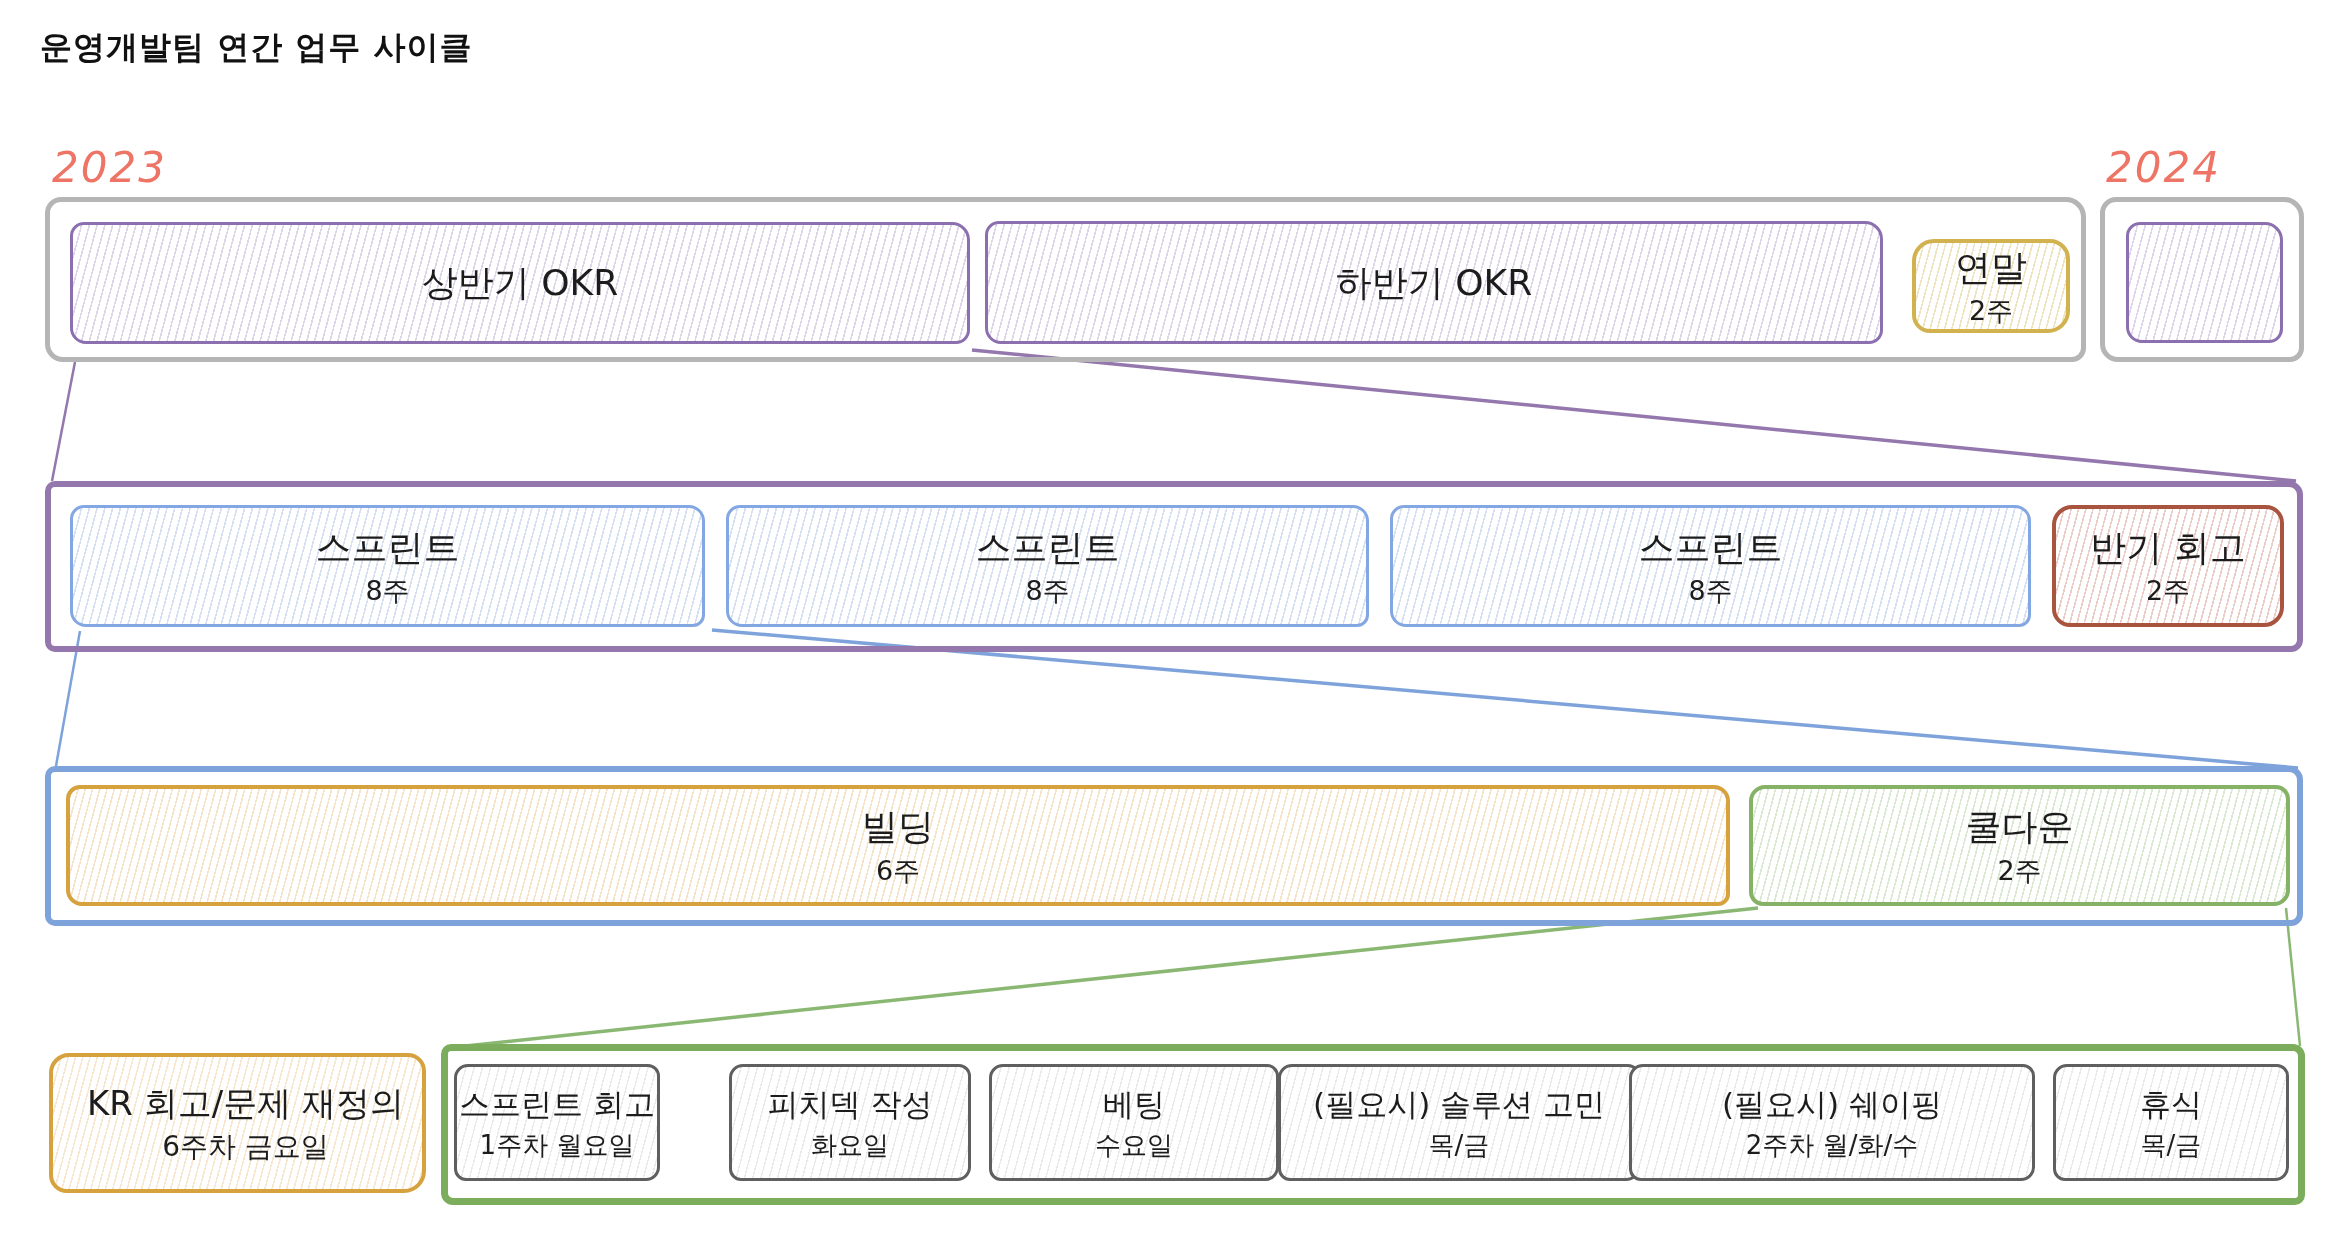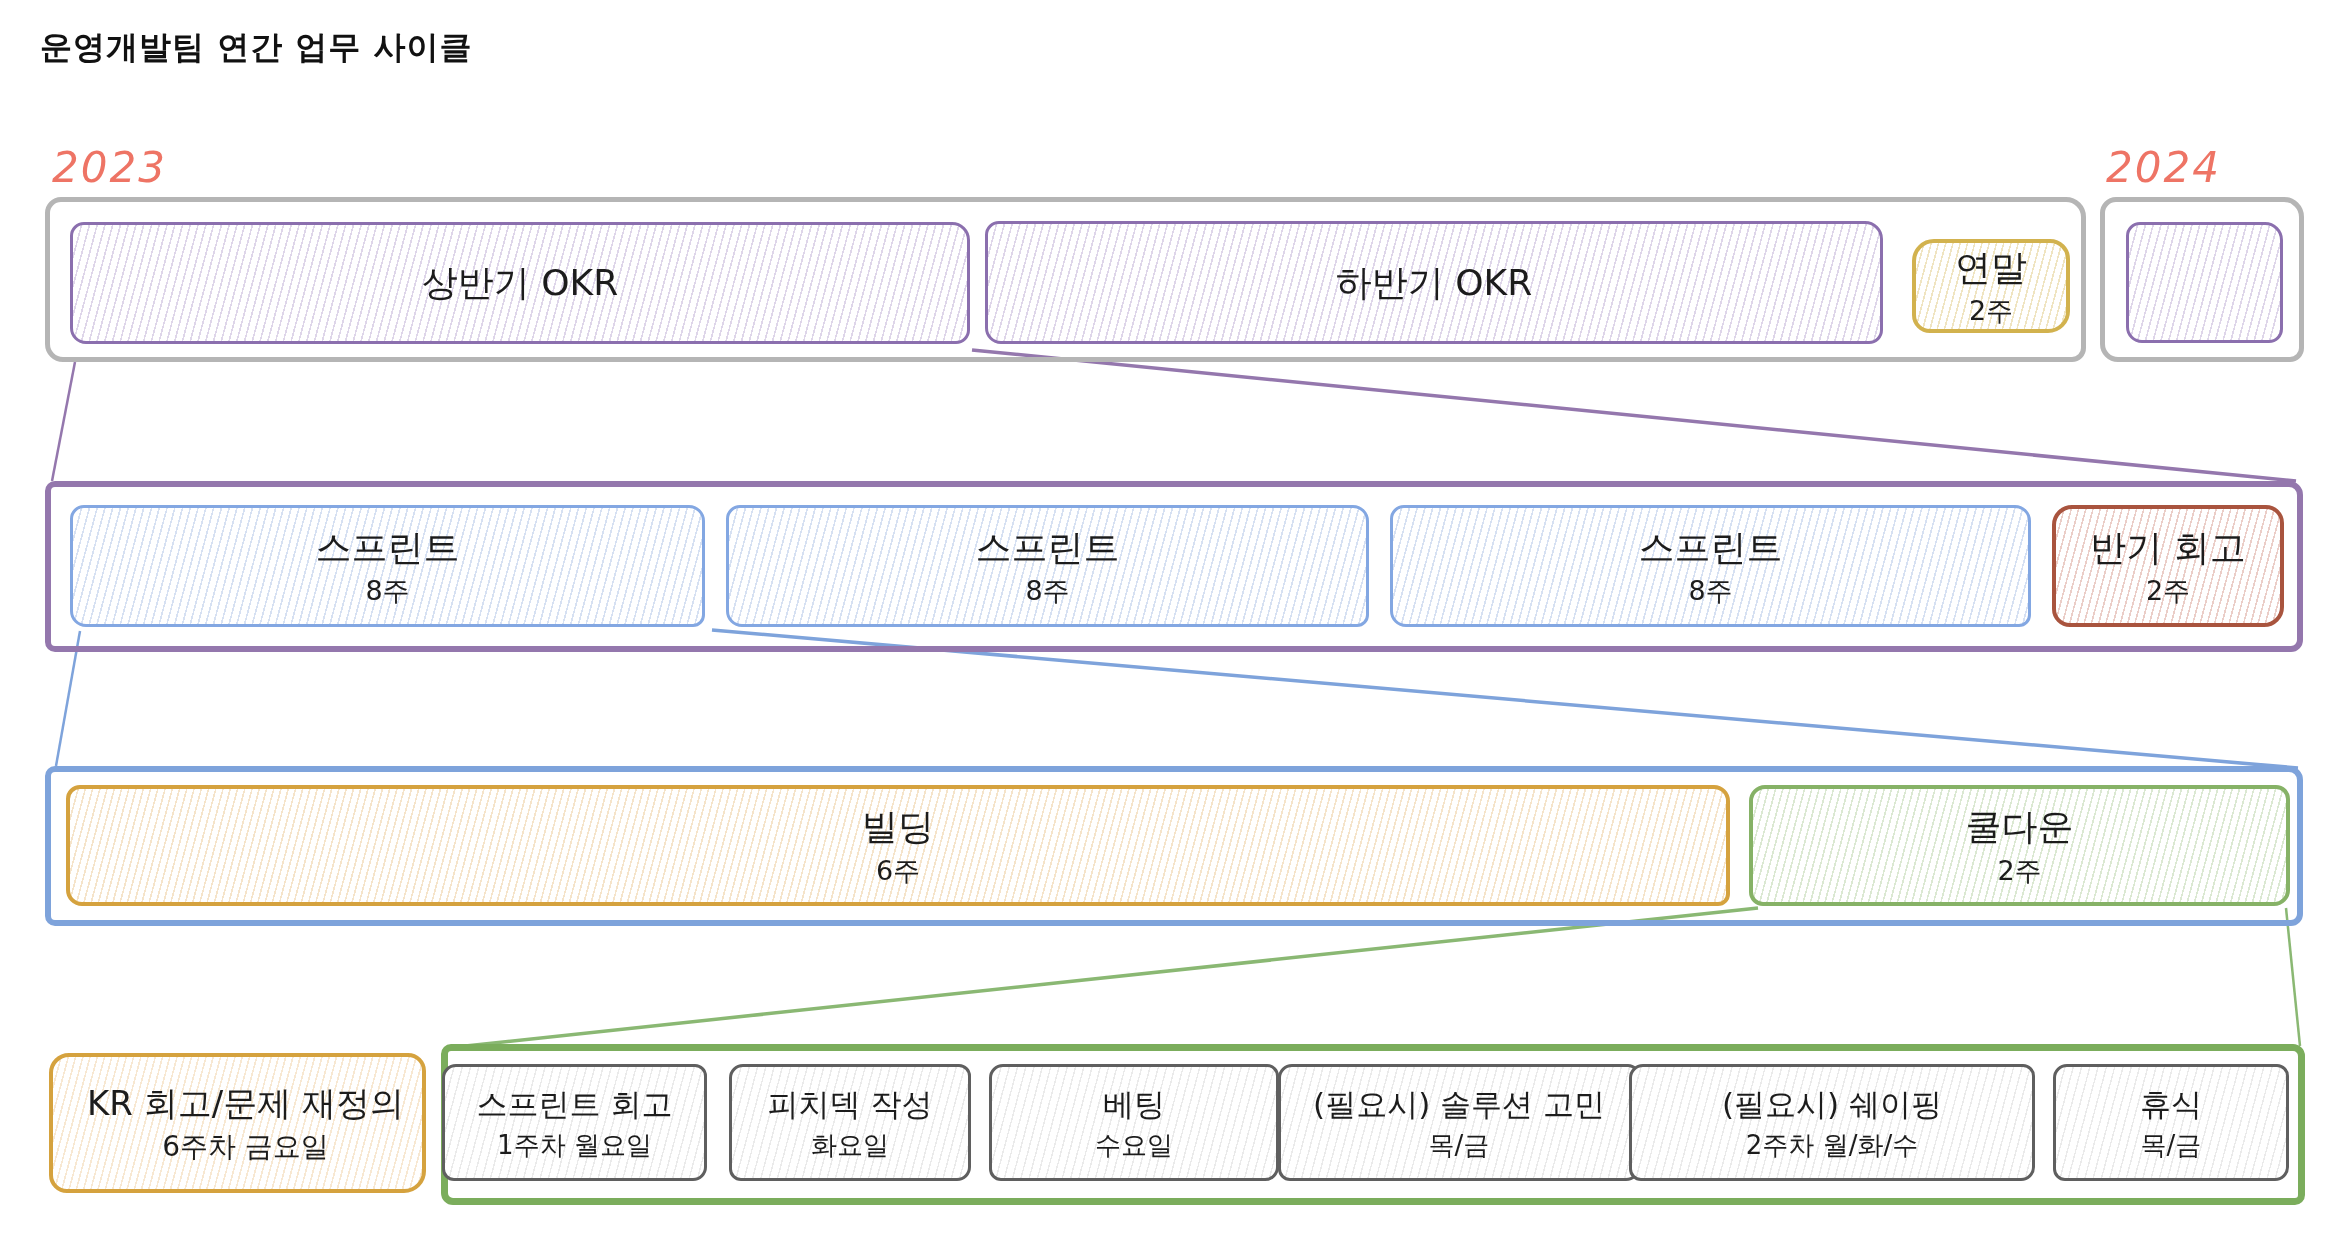--- a/index.html
+++ b/index.html
@@ -166,21 +166,21 @@
     <div class="box-sub">2주</div>
   </div>
 
   <div class="box kr-box" style="left:49px;top:1053px;width:377px;height:140px;padding-left:16px;">
     <div class="box-title">KR 회고/문제 재정의</div>
     <div class="box-sub">6주차 금요일</div>
   </div>
 
   <div class="frame frame-green" style="left:441px;top:1044px;width:1864px;height:161px;"></div>
 
-  <div class="box gray-item" style="left:442px;top:1064px;width:265px;height:117px;">
+  <div class="box gray-item" style="left:454px;top:1064px;width:206px;height:117px;">
     <div class="box-title">스프린트 회고</div>
     <div class="box-sub">1주차 월요일</div>
   </div>
 
   <div class="box gray-item" style="left:729px;top:1064px;width:242px;height:117px;">
     <div class="box-title">피치덱 작성</div>
     <div class="box-sub">화요일</div>
   </div>
 
   <div class="box gray-item" style="left:989px;top:1064px;width:290px;height:117px;justify-content:center;">

